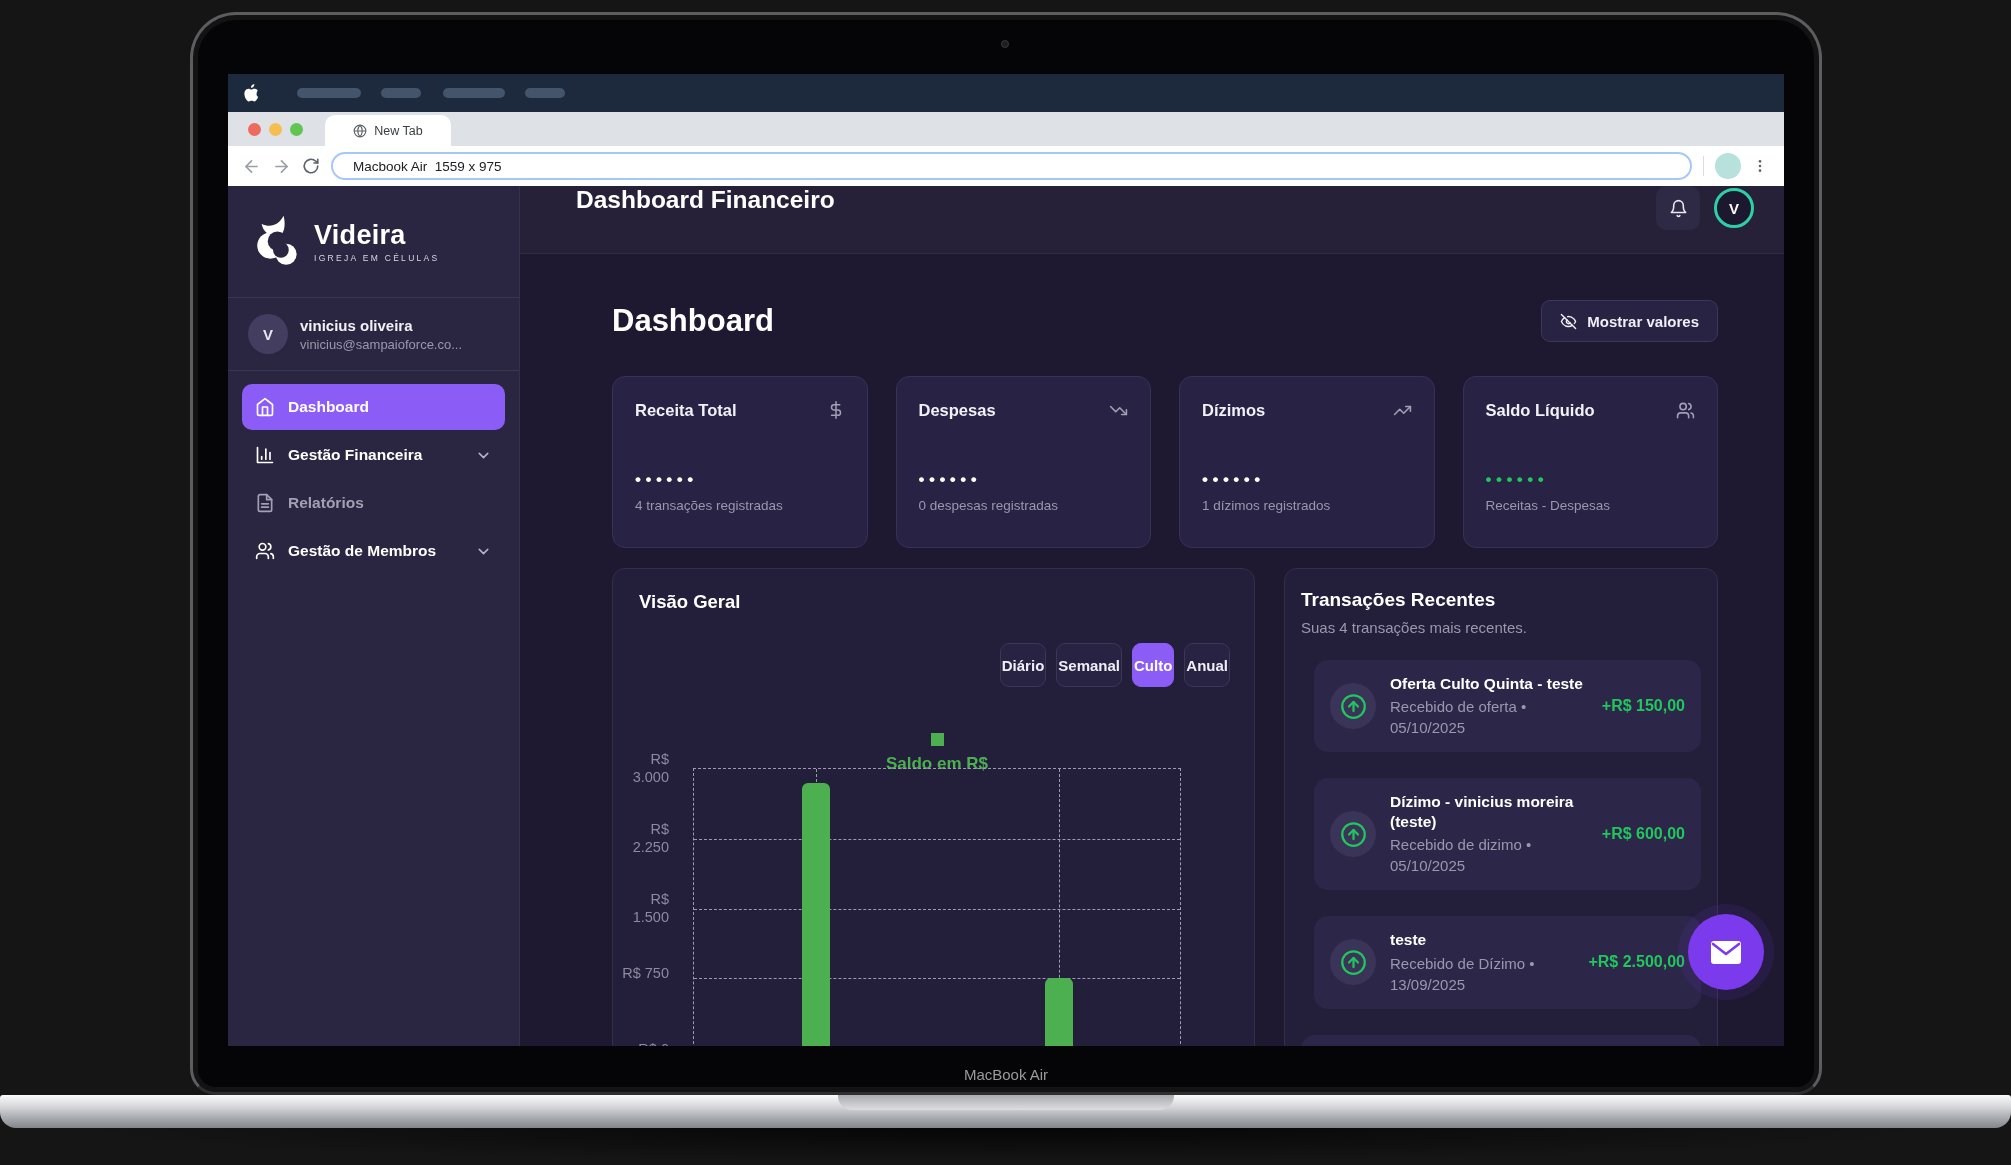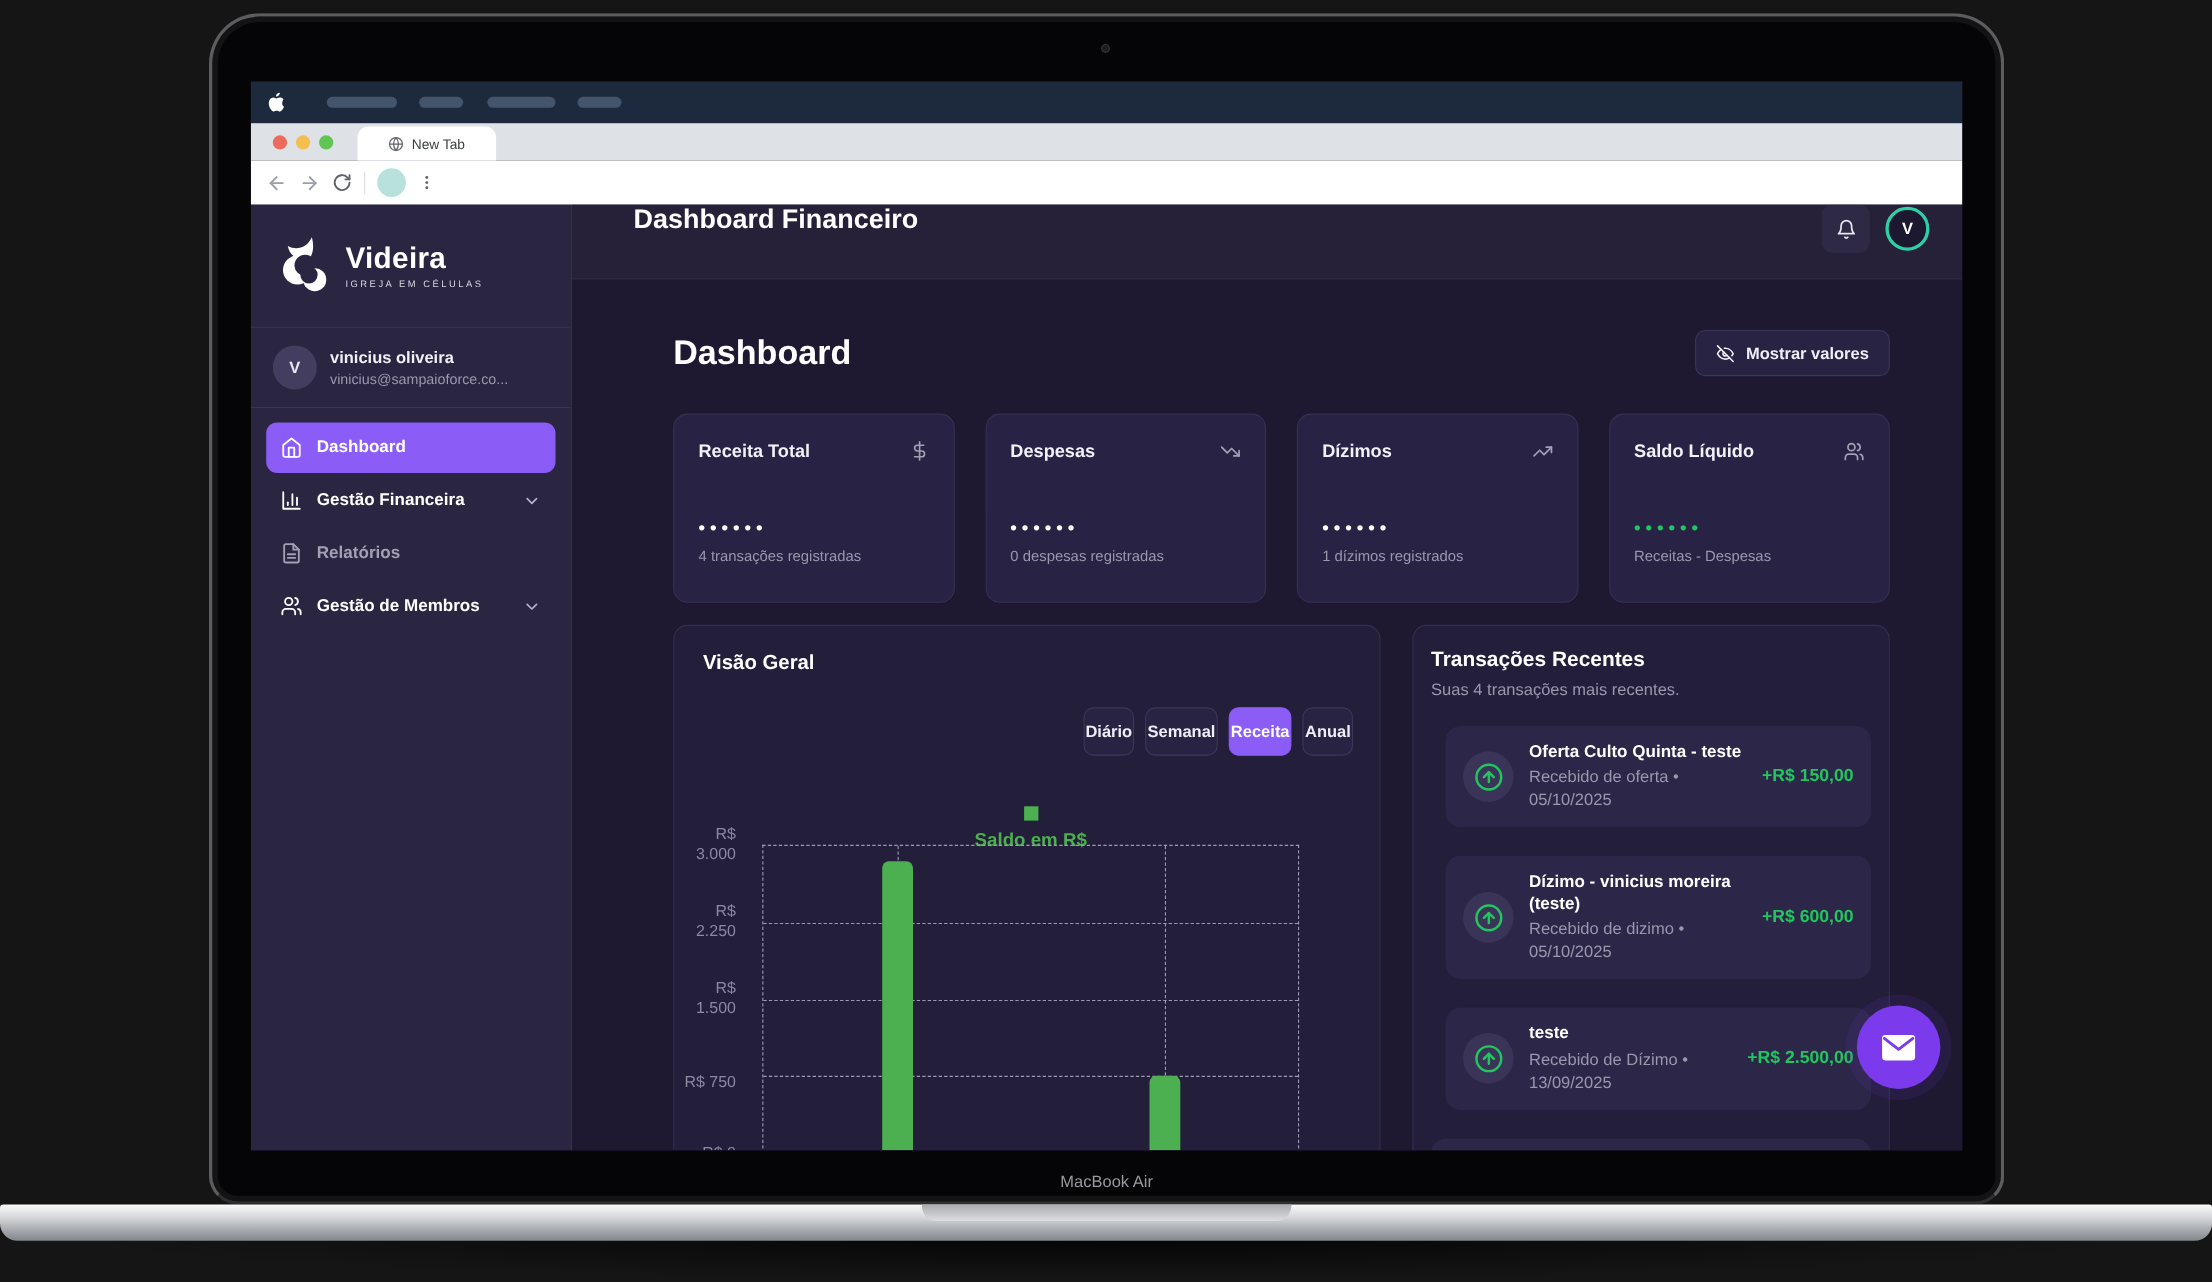--- a/index.html
+++ b/index.html
@@ -181,20 +181,23 @@
         <path d="m12 19-7-7 7-7"></path>
     </svg>
     <svg width="19" height="19" viewBox="0 0 24 24" fill="none" stroke="#9aa0a6" stroke-width="2.2" stroke-linecap="round" stroke-linejoin="round">
       <path d="M5 12h14"></path>
         <path d="m12 5 7 7-7 7"></path>
     </svg>
     <svg width="18" height="18" viewBox="0 0 24 24" fill="none" stroke="#5f6368" stroke-width="2.2" stroke-linecap="round" stroke-linejoin="round">
       <path d="M21 12a9 9 0 1 1-2.64-6.36L21 8"></path>
         <path d="M21 3v5h-5"></path>
     </svg>
+    <div class="url-pill">
+      <span class="url-text">Macbook Air  1559 x 975</span>
+    </div>
     <span class="url-divider"></span>
     <span class="profile-dot"></span>
     <svg width="16" height="16" viewBox="0 0 24 24" fill="#5f6368">
       <circle cx="12" cy="5" r="2"></circle>
         <circle cx="12" cy="12" r="2"></circle>
         <circle cx="12" cy="19" r="2"></circle>
     </svg>
   </div>
 
   <div class="app">
@@ -343,35 +346,35 @@
           </div>
         </div>
 
         <div class="panels">
 
           <div class="panel overview">
             <div class="ov-title">Visão Geral</div>
             <div class="ov-btns">
               <button class="pbtn">Diário</button>
               <button class="pbtn">Semanal</button>
-              <button class="pbtn active">Receita</button>
+              <button class="pbtn active">Culto</button>
               <button class="pbtn">Anual</button>
             </div>
             <div class="legend">
               <span class="legend-sq" style="background: rgb(76, 175, 80);"></span>
               <span class="legend-label">Saldo em R$</span>
             </div>
             <div class="ylabels">
               <span class="ytick" style="top:0;">R$
 3.000</span>
               <span class="ytick" style="top:70px;">R$
 2.250</span>
               <span class="ytick" style="top:140px;">R$
 1.500</span>
-              <span class="ytick" style="top:216px;">R$ 750</span>
+              <span class="ytick" style="top:205px;">R$ 750</span>
               <span class="ytick" style="top:281px;">R$ 0</span>
             </div>
             <div class="plot">
               <div class="hline" style="top:25%;"></div>
               <div class="hline" style="top:50%;"></div>
               <div class="hline" style="top:75%;"></div>
               <div class="vline" style="left:25%;"></div>
               <div class="vline" style="left:75%;"></div>
               <div class="bar" style="left: 25%; height: 95%; background: rgb(76, 175, 80);"></div>
               <div class="bar" style="left: 75%; height: 25%; background: rgb(76, 175, 80);"></div>

